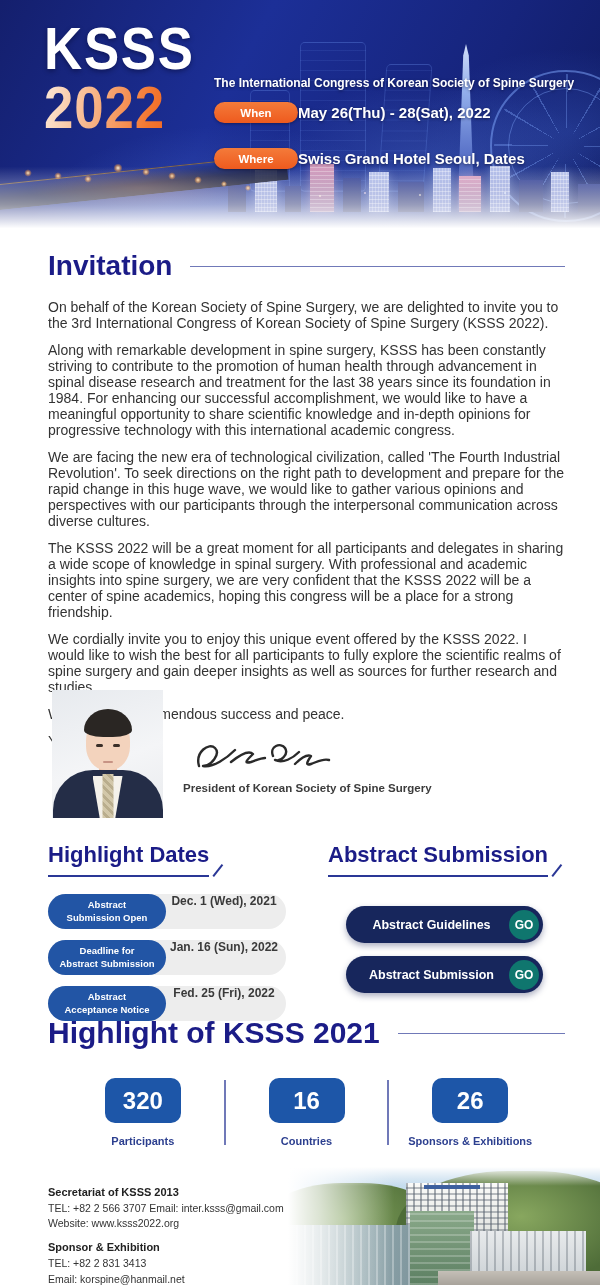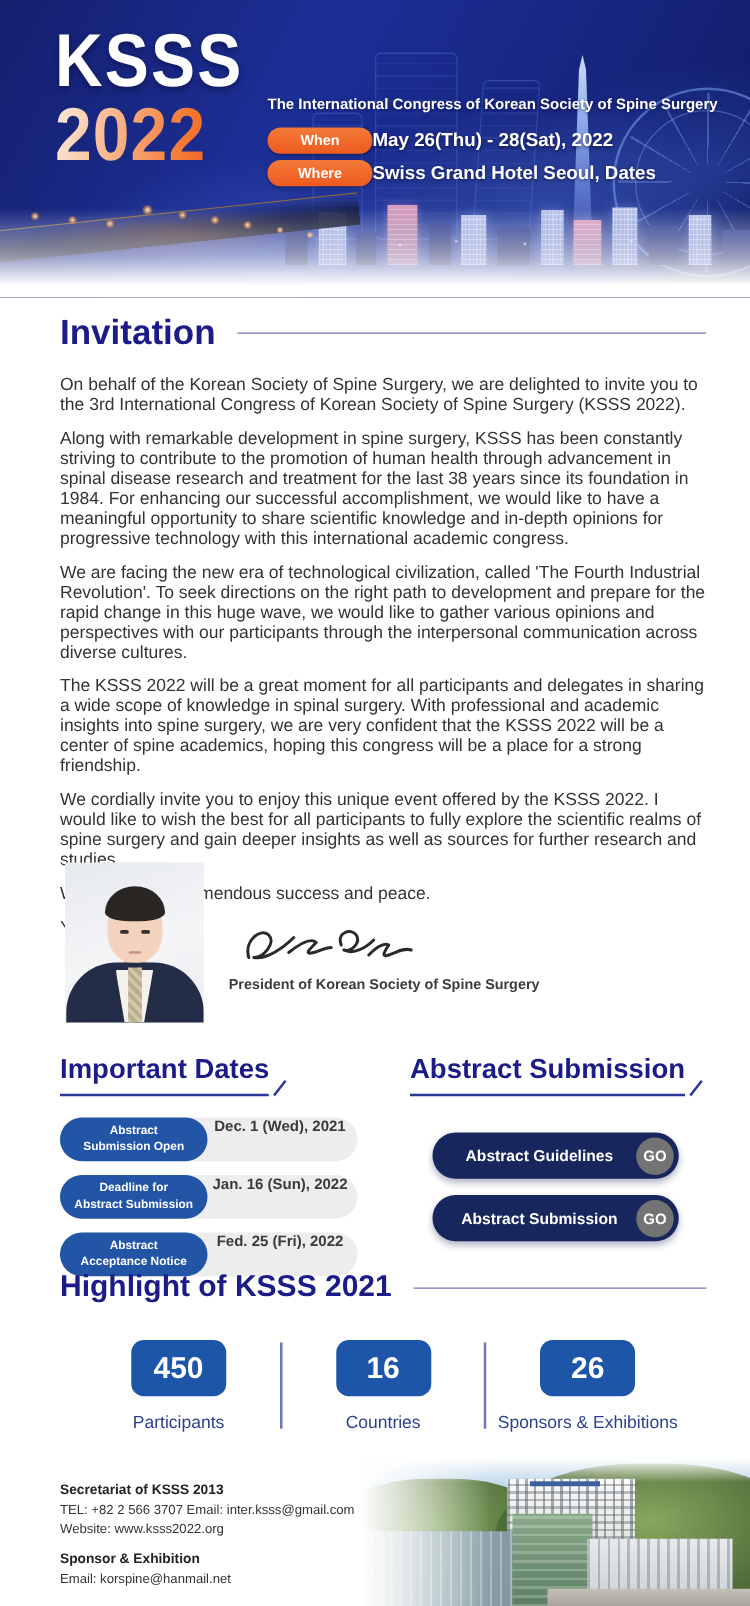--- a/index.html
+++ b/index.html
@@ -67,21 +67,21 @@
       background:linear-gradient(180deg, transparent 70%, rgba(255,255,255,.55) 86%, #fff 96%); }
   .logo { position:absolute; left:44px; top:20px; z-index:4; font-weight:bold; line-height:.98;
           transform:scaleX(.88); transform-origin:left top; }
   .logo-top { font-size:60px; color:#fff; letter-spacing:2px; text-shadow:0 2px 6px rgba(0,0,30,.4); }
   .logo-bottom { font-size:60px; letter-spacing:1px;
       background:linear-gradient(100deg,#fcead9 0%,#f7b183 35%,#f3762f 70%,#ee5416 100%);
       -webkit-background-clip:text; background-clip:text; color:transparent; }
   .congress-title { position:absolute; left:214px; top:76px; z-index:4; color:#fff; font-size:12px;
       font-weight:bold; white-space:nowrap; text-shadow:0 1px 3px rgba(0,0,30,.55); }
   .hrow { position:absolute; left:214px; z-index:4; display:flex; align-items:center; }
-  .hrow.when { top:102px; } .hrow.where { top:128px; }
+  .hrow.when { top:102px; } .hrow.where { top:148px; }
   .hpill { width:84px; height:21px; border-radius:11px; display:flex; align-items:center; justify-content:center;
       background:linear-gradient(180deg,#f47b3a,#ee5a1e); color:#fff; font-size:11.5px; font-weight:bold;
       box-shadow:0 1px 3px rgba(0,0,0,.35); }
   .hval { color:#fff; font-size:15px; font-weight:bold; white-space:nowrap;
       text-shadow:0 1px 3px rgba(0,0,30,.55); }
 
   
   .sec-h { display:flex; align-items:center; color:#1b1c87; font-weight:bold; }
   .sec-h .h-line { flex:1; height:1px; background:#7079b8; margin-left:18px; }
   .sub-h { display:inline-block; position:relative; color:#1b1c87; font-size:22px; font-weight:bold;
@@ -130,31 +130,31 @@
           font-size:9.5px; font-weight:bold; line-height:1.3; text-align:center; }
   .dval { flex:1; text-align:center; font-size:12px; font-weight:bold; color:#3a3a3a; padding-right:4px; }
   .dates-list { margin-top:17px; }
   .col-abstract { flex:1; margin-left:36px; }
   .ab-list { margin-top:29px; margin-left:18px; }
   .abtn { position:relative; width:197px; height:37px; border-radius:19px; background:#17265c;
           display:flex; align-items:center; justify-content:center; margin-bottom:13px;
           box-shadow:0 3px 6px rgba(20,30,80,.35); cursor:pointer; }
   .abtn-label { color:#fff; font-size:12.5px; font-weight:bold; padding-right:26px; }
   .go { position:absolute; right:4px; top:50%; transform:translateY(-50%); width:30px; height:30px;
-        border-radius:50%; background:#737373; color:#fff; font-size:12px; font-weight:bold;
+        border-radius:50%; background:#0f766e; color:#fff; font-size:12px; font-weight:bold;
         display:flex; align-items:center; justify-content:center; }
 
   
   .sec-highlight { position:absolute; left:48px; right:35px; top:1016px; }
-  .sec-highlight .sec-h { font-size:24px; }
+  .sec-highlight .sec-h { font-size:30px; }
   .stats { display:flex; align-items:stretch; margin-top:28px; padding:0 14px; }
   .stat { flex:1; display:flex; flex-direction:column; align-items:center; }
   .nbox { width:76px; height:45px; background:#1d56a8; border-radius:10px; color:#fff;
           font-size:24px; font-weight:bold; display:flex; align-items:center; justify-content:center; }
-  .slabel { margin-top:12px; font-size:14px; font-weight:normal; color:#2c3f8f; }
+  .slabel { margin-top:12px; font-size:11px; font-weight:bold; color:#2c3f8f; }
   .vdiv { width:2px; background:#7079b8; margin:2px 0; }
 
   
   .footer { position:absolute; left:0; top:1167px; width:600px; height:118px; background:#fff; }
   .f-text { position:absolute; left:48px; top:18px; }
   .ftitle { font-size:11px; font-weight:bold; color:#222; line-height:1.45; }
   .fline { font-size:10.5px; color:#333; line-height:1.45; }
   .f-gap { height:9px; }
   .hotel { position:absolute; right:0; top:0; width:312px; height:118px; overflow:hidden; }
   .h-sky { position:absolute; inset:0; background:linear-gradient(180deg,#b9d4ea 0%,#dcebf5 45%,#eef5f9 100%); }
@@ -271,21 +271,21 @@
           <path d="M104 32 C110 26 116 22 120 24 C116 30 114 34 120 32 C126 30 132 26 138 28"></path>
         </g>
       </svg>
       <div class="sig-title">President of Korean Society of Spine Surgery</div>
     </div>
   </div>
 
   <div class="sec-cols">
     <div class="col-dates">
       <span class="sub-h">
-        <span>Important Dates</span>
+        <span>Highlight Dates</span>
         <span class="slash"></span>
       </span>
       <div class="dates-list">
         <div class="drow">
           <div class="dlab">
             <span>Abstract</span>
             <span>Submission Open</span>
           </div>
           <div class="dval">Dec. 1 (Wed), 2021</div>
         </div>
@@ -324,21 +324,21 @@
     </div>
   </div>
 
   <div class="sec-highlight">
     <div class="sec-h">
       <span>Highlight of KSSS 2021</span>
       <span class="h-line"></span>
     </div>
     <div class="stats">
       <div class="stat">
-        <div class="nbox">450</div>
+        <div class="nbox">320</div>
         <div class="slabel">Participants</div>
       </div>
       <div class="vdiv"></div>
       <div class="stat">
         <div class="nbox">16</div>
         <div class="slabel">Countries</div>
       </div>
       <div class="vdiv"></div>
       <div class="stat">
         <div class="nbox">26</div>
@@ -358,17 +358,18 @@
       <div class="h-annex"></div>
       <div class="h-road"></div>
       <div class="h-fade"></div>
     </div>
     <div class="f-text">
       <div class="ftitle">Secretariat of KSSS 2013</div>
       <div class="fline">TEL: +82 2 566 3707 Email: inter.ksss@gmail.com</div>
       <div class="fline">Website: www.ksss2022.org</div>
       <div class="f-gap"></div>
       <div class="ftitle">Sponsor &amp; Exhibition</div>
+      <div class="fline">TEL: +82 2 831 3413</div>
       <div class="fline">Email: korspine@hanmail.net</div>
     </div>
   </div>
 
 </div>
 
 </body></html>

